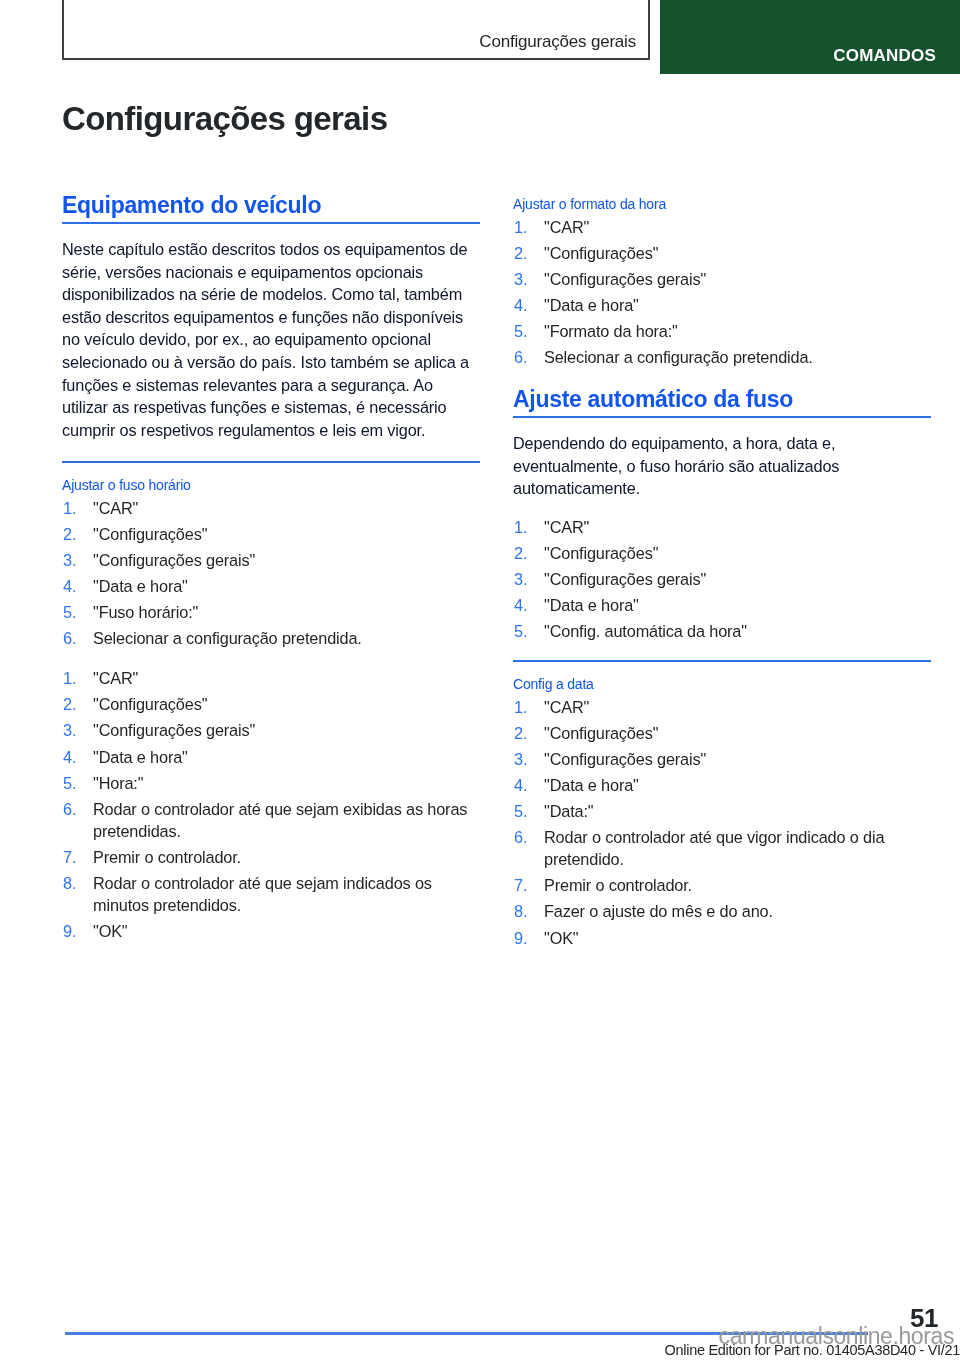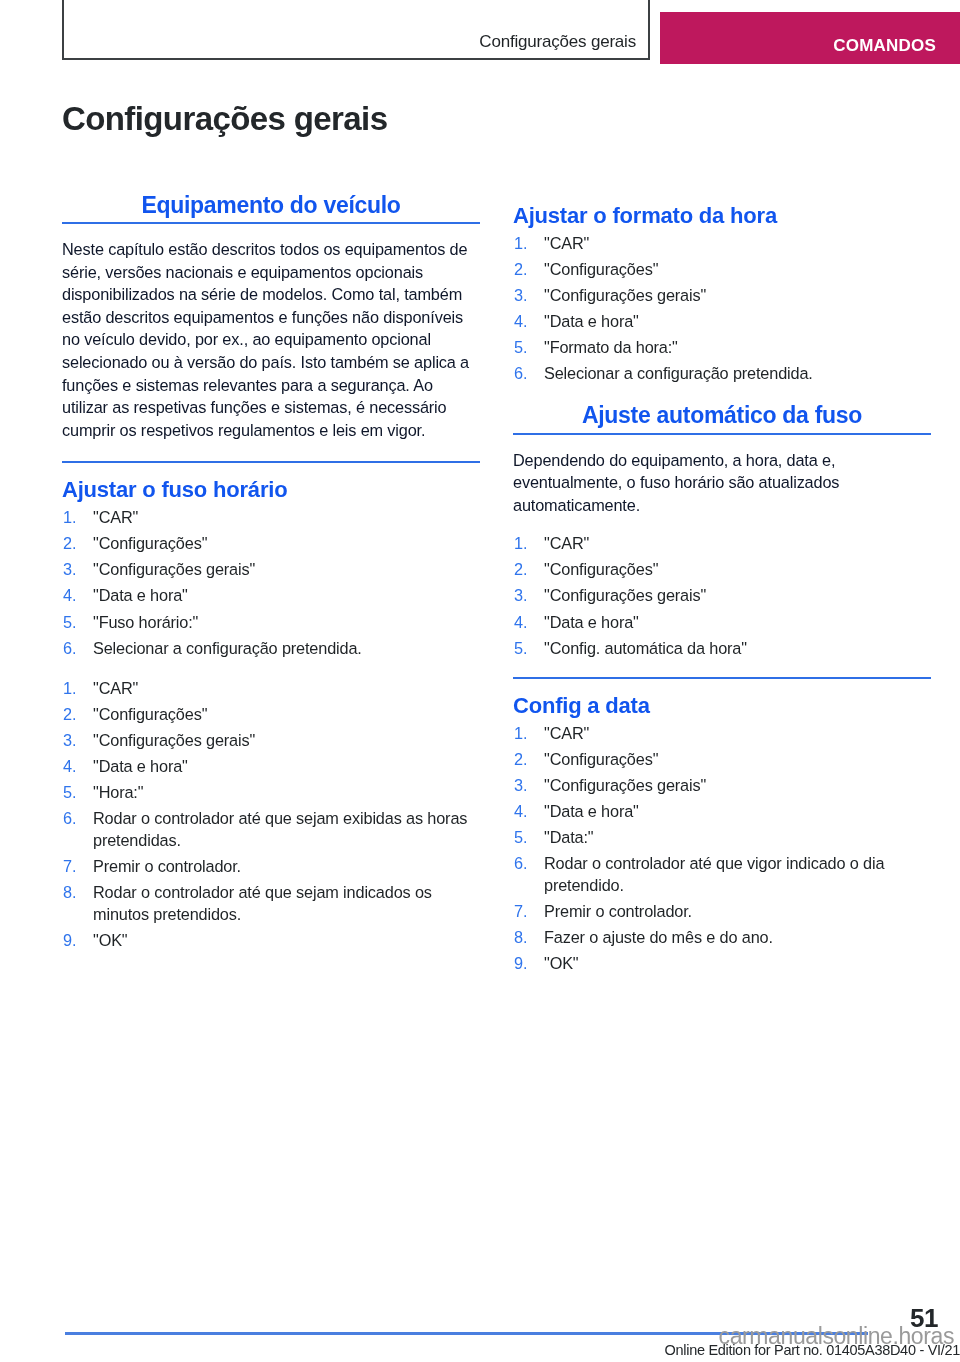--- a/index.html
+++ b/index.html
@@ -40,24 +40,24 @@
     right: 12px;
     bottom: 6px;
     font-size: 17px;
     color: #1f2326;
     letter-spacing: -0.2px;
     white-space: nowrap;
   }
   .header-chapter {
     position: absolute;
     left: 660px;
-    top: 12px;
+    top: 0;
     width: 300px;
-    height: 52px;
-    background: #be185d;
+    height: 74px;
+    background: #14532d;
   }
   .header-chapter-label {
     position: absolute;
     right: 24px;
     bottom: 8px;
     font-size: 17px;
     font-weight: bold;
     color: #ffffff;
     letter-spacing: 0.2px;
     white-space: nowrap;
@@ -85,31 +85,30 @@
   .col-right { left: 513px; }
 
   
   h2.sec-h1 {
     margin: 0 0 4px 0;
     font-size: 23px;
     font-weight: bold;
     color: #1155ee;
     letter-spacing: -0.3px;
     line-height: 1.14;
-    text-align: center;
   }
   .rule {
     height: 2px;
     background: #2f6fe6;
     margin: 0 0 14px 0;
   }
   h3.sec-h2 {
-    margin: 11px 0 3px 0;
-    font-size: 22px;
-    font-weight: bold;
+    margin: 4px 0 3px 0;
+    font-size: 14px;
+    font-weight: normal;
     color: #1155ee;
     letter-spacing: -0.2px;
     line-height: 1.18;
   }
 
   
   p.body {
     margin: 0 0 16px 0;
     font-size: 16.3px;
     line-height: 1.385;

